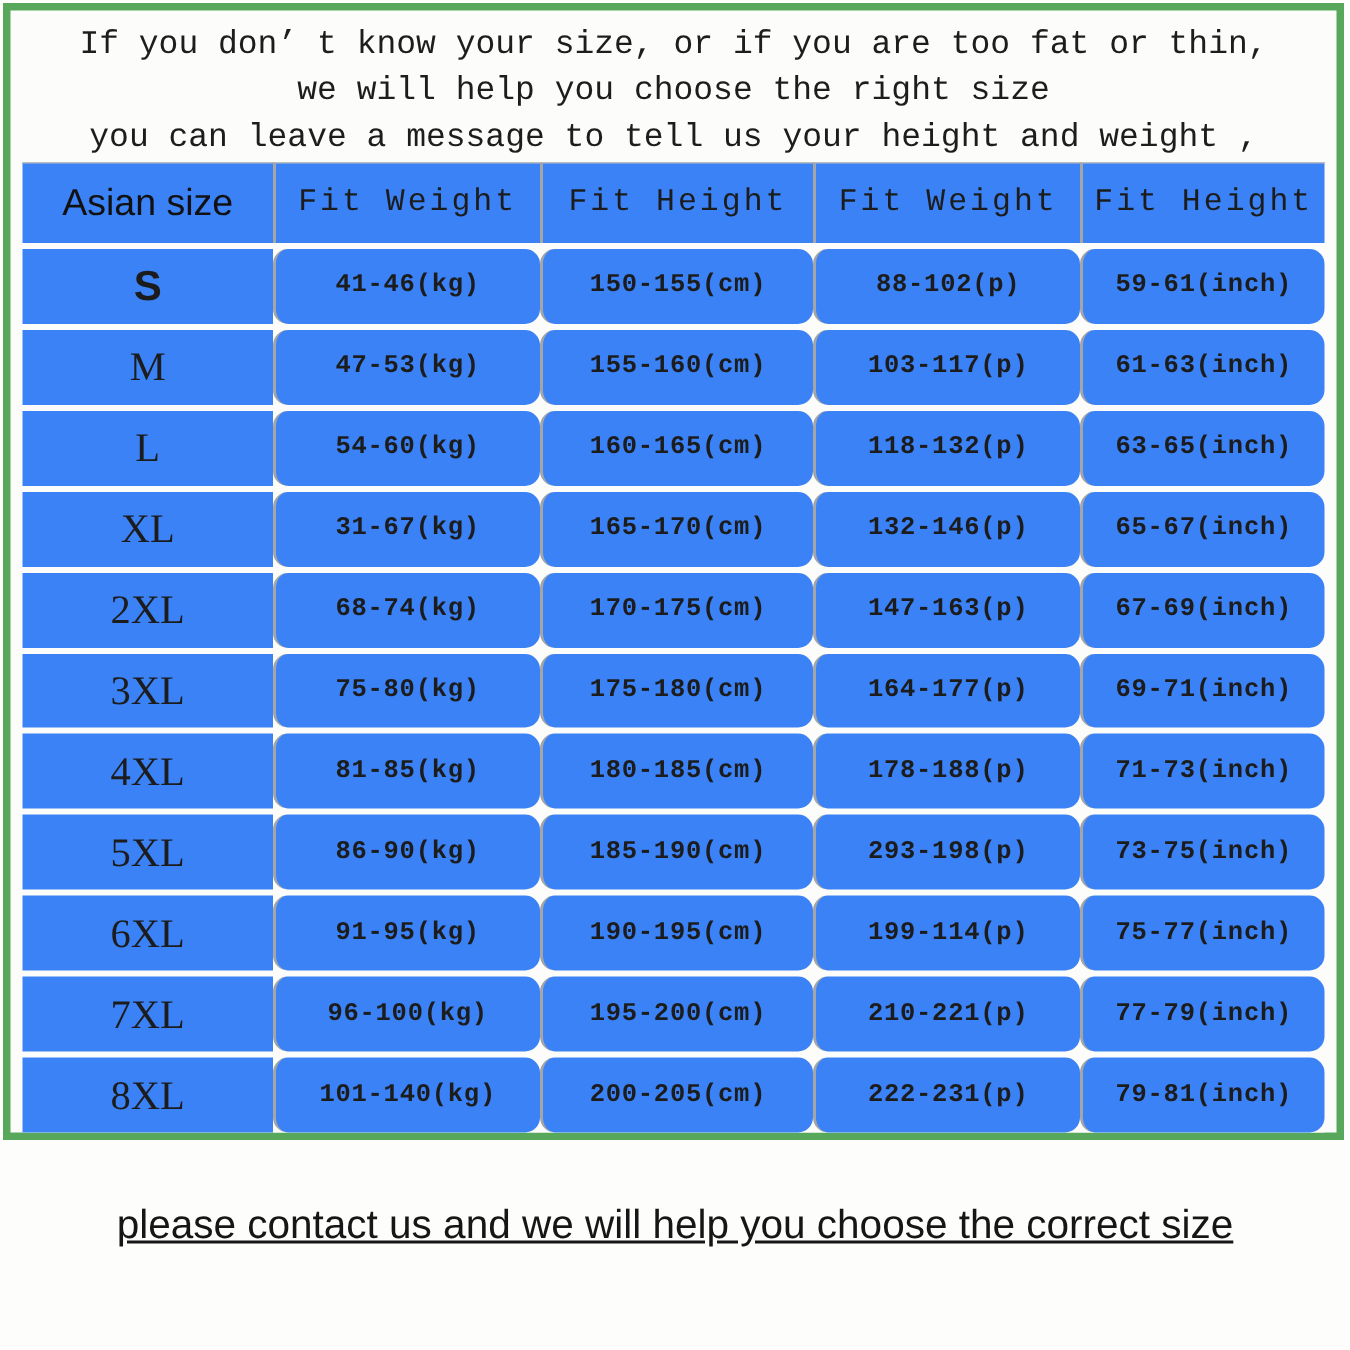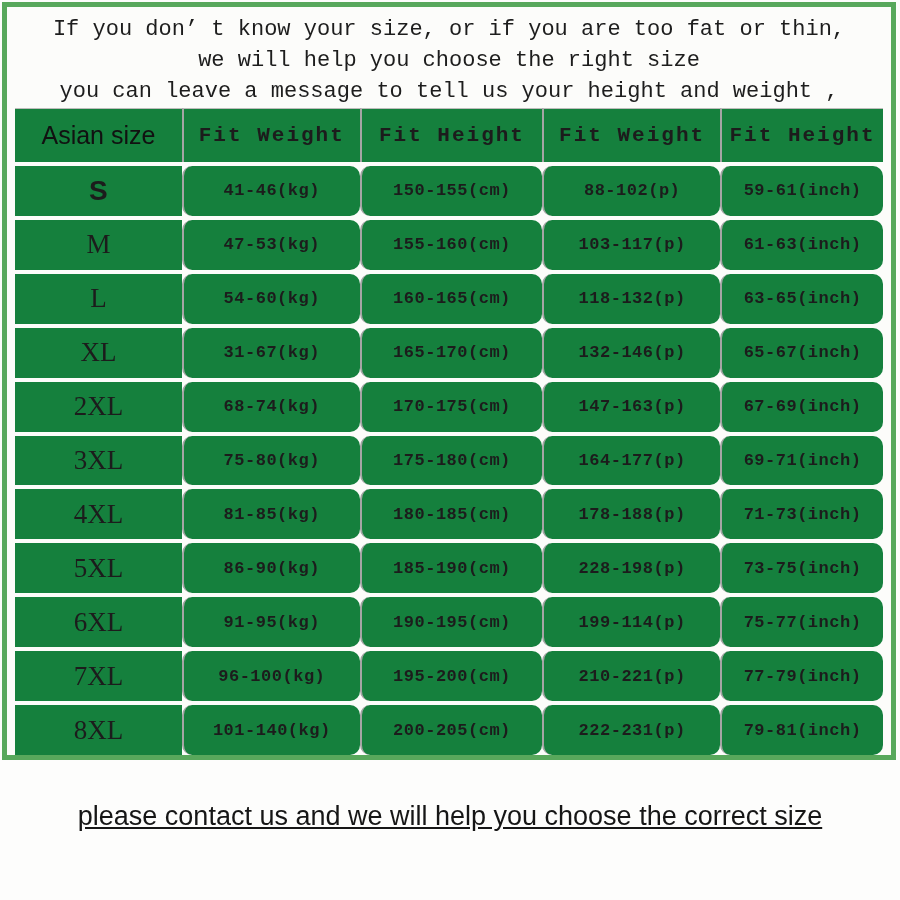--- a/index.html
+++ b/index.html
@@ -45,37 +45,37 @@
     bottom: 0;
     display: grid;
     grid-template-columns: 170fr 181fr 186fr 181fr 166fr;
     grid-template-rows: 54px;
     grid-auto-rows: 1fr;
     row-gap: 4px;
     background: #fcfcfa;
   }
   .trow { display: contents; }
   .cell {
-    background: #15803d;
+    background: #3b82f6;
     display: flex;
     align-items: center;
     justify-content: center;
     color: #1c1c1c;
     overflow: hidden;
   }
   .cell.vline { border-left: 2px solid #a5a5a5; }
   .hrow .cell { border-top: 1px solid #bdbdbb; }
   .h-size {
     font-family: "Liberation Sans", sans-serif;
     font-size: 25px;
     color: #111;
   }
   .h-fit {
     font-family: "Liberation Mono", monospace;
-    font-weight: bold;
+    font-weight: normal;
     font-size: 21px;
     letter-spacing: 2px;
   }
   .size-label {
     font-family: "Liberation Serif", serif;
     font-size: 27px;
   }
   .size-label-s {
     font-family: "Liberation Sans", sans-serif;
     font-weight: bold;
@@ -185,21 +185,21 @@
         <div class="cell vline data-cell">81-85(kg)</div>
         <div class="cell vline data-cell">180-185(cm)</div>
         <div class="cell vline data-cell">178-188(p)</div>
         <div class="cell vline data-cell">71-73(inch)</div>
       </div>
 
       <div class="trow">
         <div class="cell size-label">5XL</div>
         <div class="cell vline data-cell">86-90(kg)</div>
         <div class="cell vline data-cell">185-190(cm)</div>
-        <div class="cell vline data-cell">228-198(p)</div>
+        <div class="cell vline data-cell">293-198(p)</div>
         <div class="cell vline data-cell">73-75(inch)</div>
       </div>
 
       <div class="trow">
         <div class="cell size-label">6XL</div>
         <div class="cell vline data-cell">91-95(kg)</div>
         <div class="cell vline data-cell">190-195(cm)</div>
         <div class="cell vline data-cell">199-114(p)</div>
         <div class="cell vline data-cell">75-77(inch)</div>
       </div>

